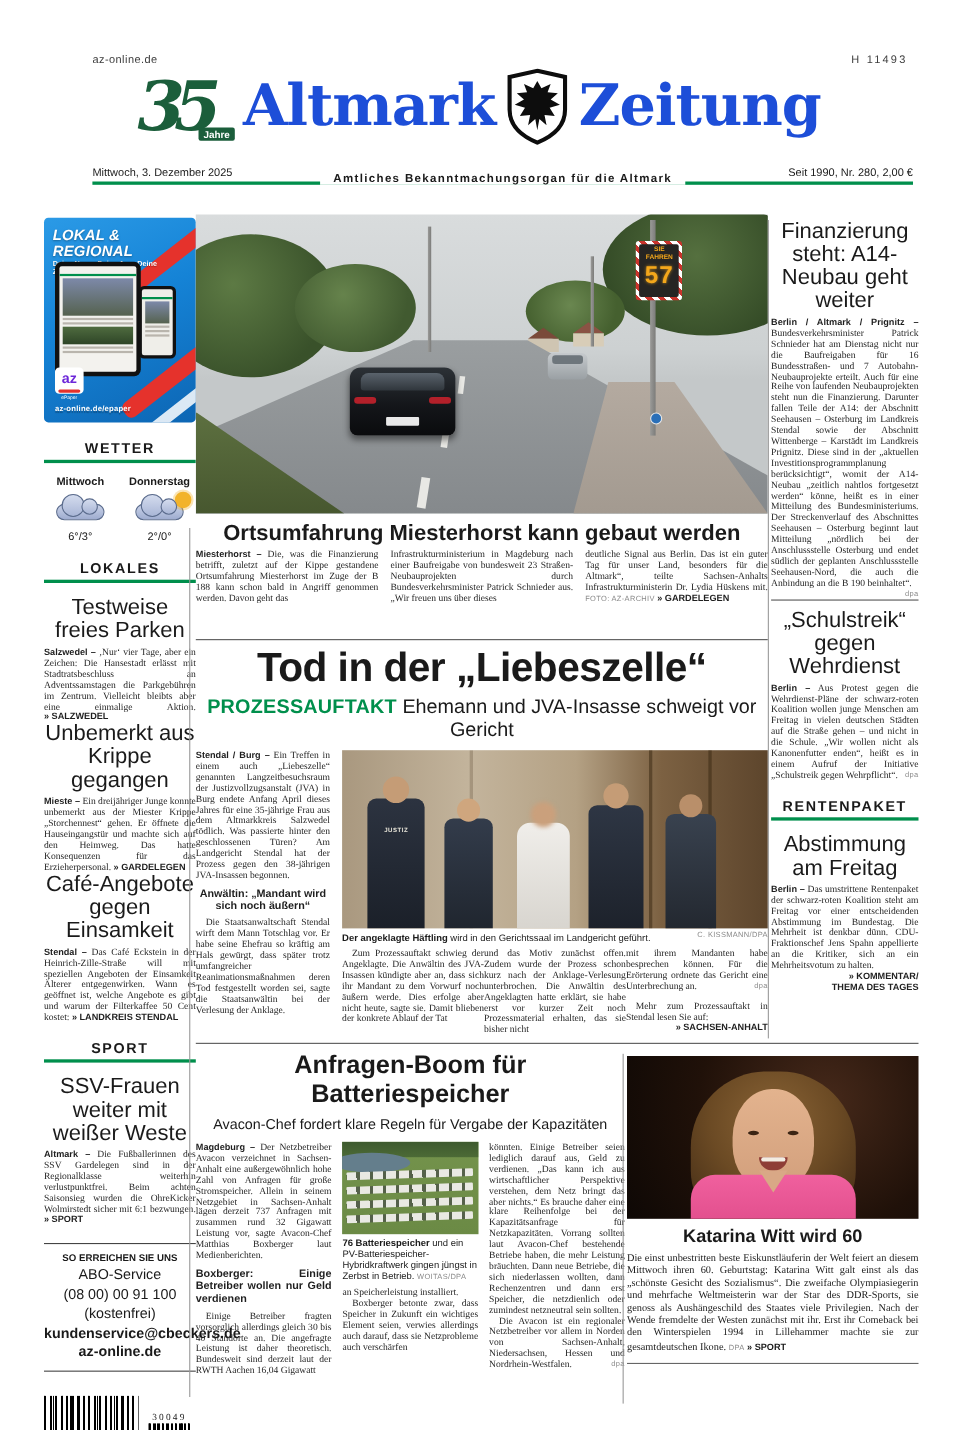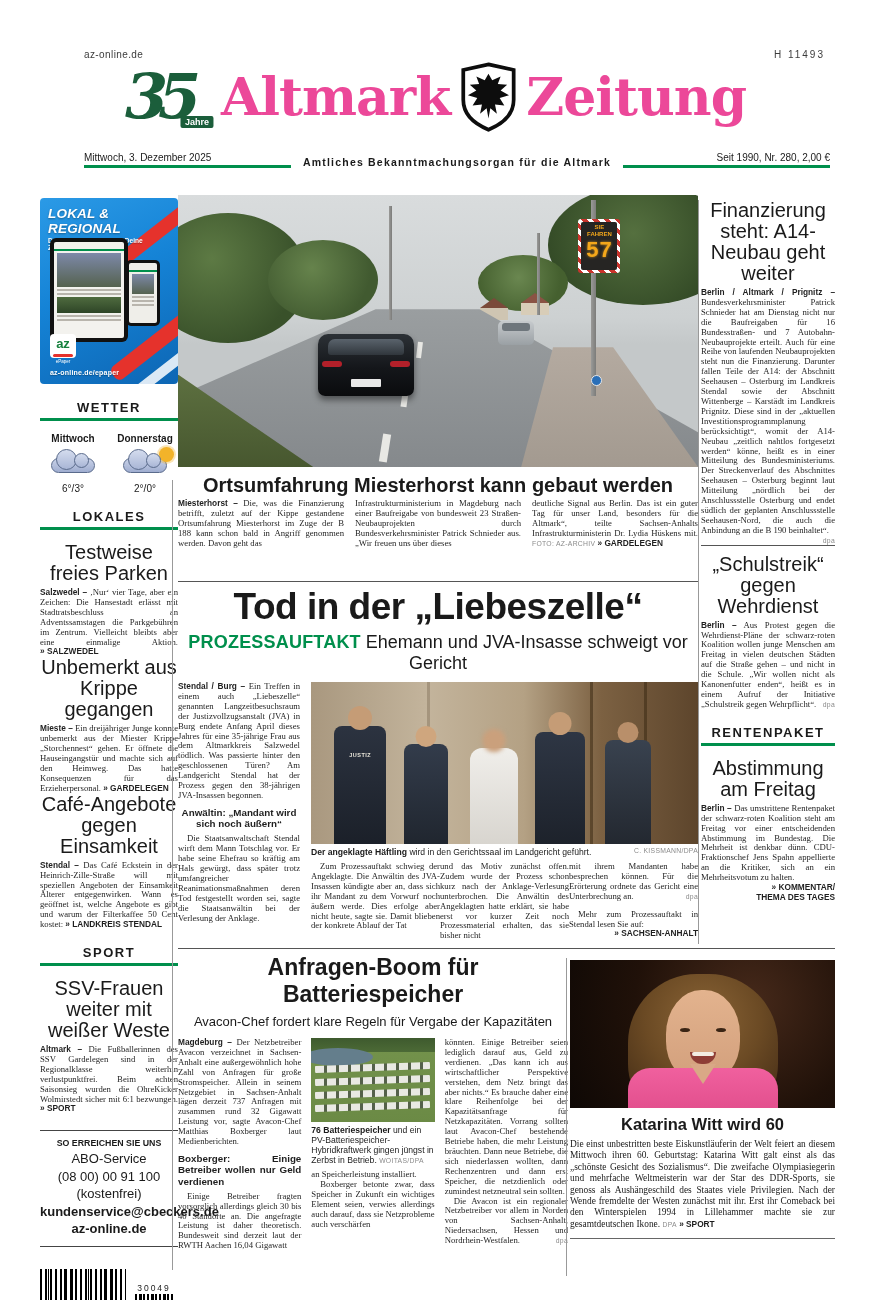--- a/index.html
+++ b/index.html
@@ -6,21 +6,21 @@
     --green:#008f4c; --darkgreen:#1b5e3b; --ink:#1a1a1a; --gray:#6e6e6e;
   }
   *{box-sizing:border-box; margin:0; padding:0;}
   body{background:#e8e8e8; font-family:"Liberation Sans",sans-serif; color:var(--ink);}
   .page{position:relative; width:871px; height:1300px; background:#fff; margin:0 auto; overflow:hidden;}
 
   
   .site-link{position:absolute; left:84px; top:49px; font-size:10px; color:#3c3c3c; letter-spacing:.4px;}
   .issue-code{position:absolute; right:46px; top:49px; font-size:10px; color:#3c3c3c; letter-spacing:2px;}
   .masthead{position:absolute; left:50%; top:58px; transform:translateX(-50%); display:flex; align-items:center; gap:8px;}
-  .mast-word{font-family:"DejaVu Serif",serif; font-weight:bold; font-size:52px; letter-spacing:-1px; color:#ec4899; line-height:1;}
+  .mast-word{font-family:"DejaVu Serif",serif; font-weight:bold; font-size:52px; letter-spacing:-1px; color:#1d4ed8; line-height:1;}
   .anniv{position:relative; width:86px; height:78px; margin-right:2px;}
   .anniv-num{font-family:"DejaVu Serif",serif; font-style:italic; font-weight:bold; font-size:62px; color:var(--darkgreen); letter-spacing:-10px; line-height:78px;}
   .anniv-badge{position:absolute; right:-2px; bottom:8px; background:var(--darkgreen); color:#fff; font-size:9px; font-weight:bold; padding:1px 4px; border-radius:2px;}
   .crest{width:56px; height:70px; margin:0 2px;}
   .dateline{position:absolute; left:84px; right:41px; top:150px; height:24px;}
   .dl-line{position:absolute; left:0; right:0; top:15px; height:3px; background:var(--green);}
   .dl-date{position:absolute; left:0; top:2px; font-size:10px;}
   .dl-price{position:absolute; right:0; top:2px; font-size:10px;}
   .dl-organ{position:absolute; left:50%; transform:translateX(-50%); top:6px; background:#fff; padding:0 12px; font-size:10.5px; font-weight:bold; letter-spacing:1.2px; white-space:nowrap;}
 
@@ -50,21 +50,21 @@
   .ad-line1{position:relative; font-weight:bold; font-style:italic; font-size:13.5px; letter-spacing:.2px; text-shadow:0 1px 2px rgba(0,0,0,.35);}
   .ad-line2{position:relative; font-weight:bold; font-size:6.6px; margin-top:1px; text-shadow:0 1px 1px rgba(0,0,0,.3);}
   .ad-tablet{position:absolute; left:10px; top:40px; width:78px; height:104px; background:#111; border-radius:6px; padding:4px;}
   .ad-tab-screen{width:100%; height:100%; background:#f3f2ee; border-radius:2px; overflow:hidden;}
   .ad-mini-mast{height:9px; border-bottom:2px solid var(--green); font-size:5px; text-align:center; color:#222; font-weight:bold; line-height:9px;}
   .ad-mini-photo{height:34px; margin:2px 3px; background:linear-gradient(#7d89a9,#55624f);}
   .ad-mini-line{height:2px; margin:2px 3px; background:#b9b5ad;}
   .ad-mini-photo2{height:16px; margin:2px 3px; background:linear-gradient(#4f6b3f,#2e4527);}
   .ad-phone{position:absolute; left:86px; top:62px; width:34px; height:66px; background:#111; border-radius:5px; padding:3px;}
   .ad-phone-screen{width:100%; height:100%; background:#efeee9; border-radius:2px; overflow:hidden;}
-  .ad-logo{position:absolute; left:10px; bottom:26px; width:26px; height:24px; background:#fff; border-radius:4px; color:#15803d; font-weight:bold; font-size:13px; text-align:center; line-height:20px;}
+  .ad-logo{position:absolute; left:10px; bottom:26px; width:26px; height:24px; background:#fff; border-radius:4px; color:#6d28d9; font-weight:bold; font-size:13px; text-align:center; line-height:20px;}
   .ad-logo i{display:block; height:3px; background:#e5322c; margin:0 3px; border-radius:2px; font-size:0;}
   .ad-logo-sub{position:absolute; left:10px; bottom:20px; width:26px; text-align:center; font-size:4.5px; color:#fff;}
   .ad-url{position:absolute; left:10px; bottom:8px; font-weight:bold; font-size:7px; letter-spacing:.2px; text-shadow:0 1px 1px rgba(0,0,0,.3);}
 
   .weather{margin-top:16px;}
   .weather-days{display:flex; justify-content:space-between; padding:0 2px;}
   .wday{width:62px; text-align:center;}
   .wday-name{font-weight:bold; font-size:10px; margin-bottom:10px;}
   .cloud{position:relative; width:44px; height:15px; margin:14px auto 8px; background:linear-gradient(#c9d2e8,#9fadd0); border:1px solid #5a6b8c; border-radius:9px;}
   .cloud::before{content:""; position:absolute; left:4px; top:-10px; width:19px; height:19px; background:linear-gradient(#d4dcee,#a9b6d6); border:1px solid #5a6b8c; border-radius:50%;}
@@ -90,21 +90,21 @@
   .bars-lg{height:44px; background:
       repeating-linear-gradient(90deg,#000 0 2px,#fff 2px 5px),
       repeating-linear-gradient(90deg,#000 0 1px,#fff 1px 8px);
       background-blend-mode:multiply;}
   .barcode-digits{font-family:"DejaVu Sans Mono",monospace; font-size:8.5px; letter-spacing:2px; margin-top:1px; white-space:nowrap;}
   .barcode-small{width:38px; text-align:center;}
   .bars-sm{height:30px; background:
       repeating-linear-gradient(90deg,#000 0 2px,#fff 2px 4px),
       repeating-linear-gradient(90deg,#000 0 1px,#fff 1px 6px);
       background-blend-mode:multiply;}
-  .barcode-code{font-family:Liberation Sans, sans-serif; font-size:8.5px; letter-spacing:2px; margin-bottom:1px;}
+  .barcode-code{font-family:Liberation Serif, serif; font-size:8.5px; letter-spacing:2px; margin-bottom:1px;}
 
   
   .road-photo{position:absolute; left:178px; top:195px; width:520px; height:272px; overflow:hidden; background:linear-gradient(#d9dcdd 0%,#cdd1d2 45%,#c4c8c9 55%);}
   .tree{position:absolute; border-radius:50%;}
   .road-surface{position:absolute; left:0; bottom:0; width:100%; height:58%; background:linear-gradient(#9a9ea0,#85898c); clip-path:polygon(0 100%,0 55%,38% 0,58% 0,100% 78%,100% 100%);}
   .verge{position:absolute; left:0; bottom:0; width:26%; height:34%; background:linear-gradient(#5d7040,#47572f); clip-path:polygon(0 100%,0 0,100% 100%);}
   .sidewalk{position:absolute; right:0; bottom:0; width:34%; height:44%; background:linear-gradient(#b4aaa0,#a39a90); clip-path:polygon(18% 0,52% 0,100% 100%,0 100%);}
   .lane-dash{position:absolute; background:#e8e8e4;}
   .car-black{position:absolute; left:27%; bottom:26%; width:96px; height:62px; background:linear-gradient(#2c3136 0%,#14161a 55%,#0a0b0d 100%); border-radius:10px 10px 7px 7px; box-shadow:0 4px 6px rgba(0,0,0,.45);}
   .car-black .rear-window{position:absolute; left:10px; right:10px; top:5px; height:16px; background:linear-gradient(#5a636c,#30363c); border-radius:7px 7px 3px 3px;}

